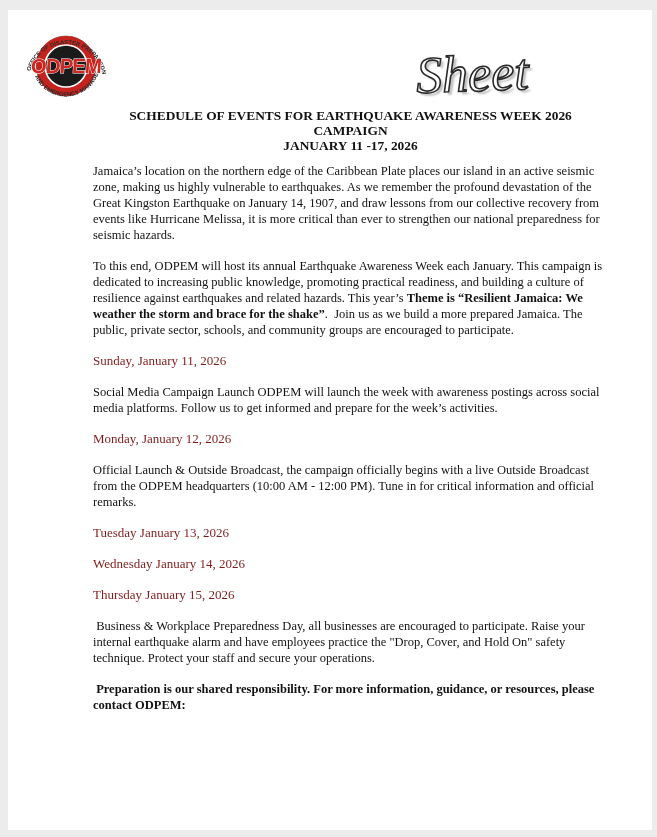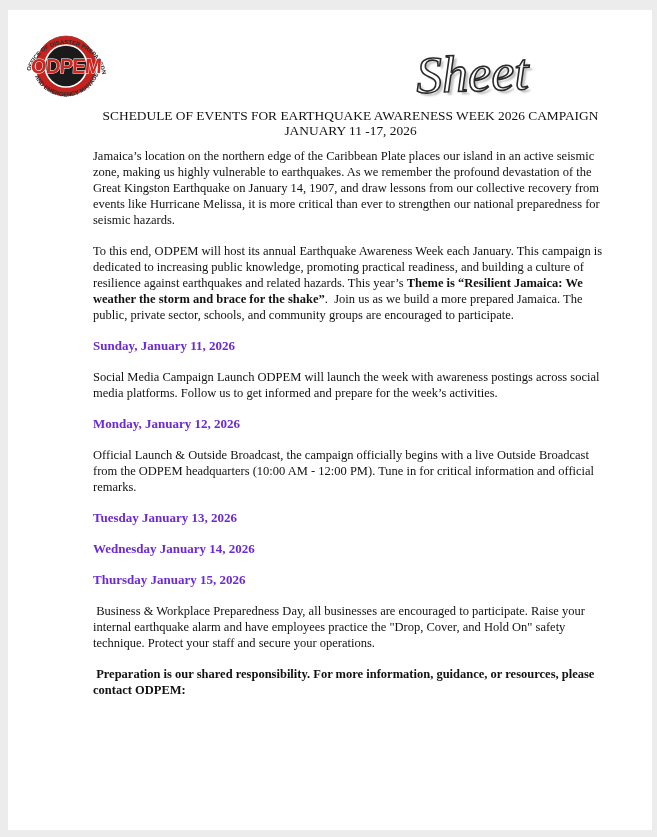--- a/index.html
+++ b/index.html
@@ -24,32 +24,32 @@
   }
   .sheet{
     position:absolute;left:408px;top:38px;
     font-size:52px;font-style:italic;line-height:1;
     color:#ffffff;-webkit-text-stroke:1.6px #2a2a2a;
     text-shadow:3px 3px 2px #c2c2c2;transform:rotate(-2deg);
   }
 
   
   .title{
-    text-align:center;font-weight:normal;font-size:13.4px;line-height:15px;
+    text-align:center;font-weight:bold;font-size:13.4px;line-height:15px;
     margin:2px 0 10px 0;color:#111;
   }
 
   
   .bodytext{font-size:12.5px;line-height:16px;color:#121212;}
   .bodytext p{margin:0 0 15px 0;}
   .bind{white-space:pre-wrap;text-align:center;}
   .b{font-weight:bold;}
   .event{margin:0 0 12px 0;}
   .event-heading{
-    color:#6d28d9;font-weight:bold;font-size:13px;line-height:16px;margin:0;
+    color:#7f1d1d;font-weight:normal;font-size:13px;line-height:16px;margin:0;
   }
   .event-body{margin:0;}
   .closing{margin:3px 0 6px 0;font-weight:bold;}
 </style>
 </head>
 <body>
 
 <div class="page">
 
   <div class="header">

